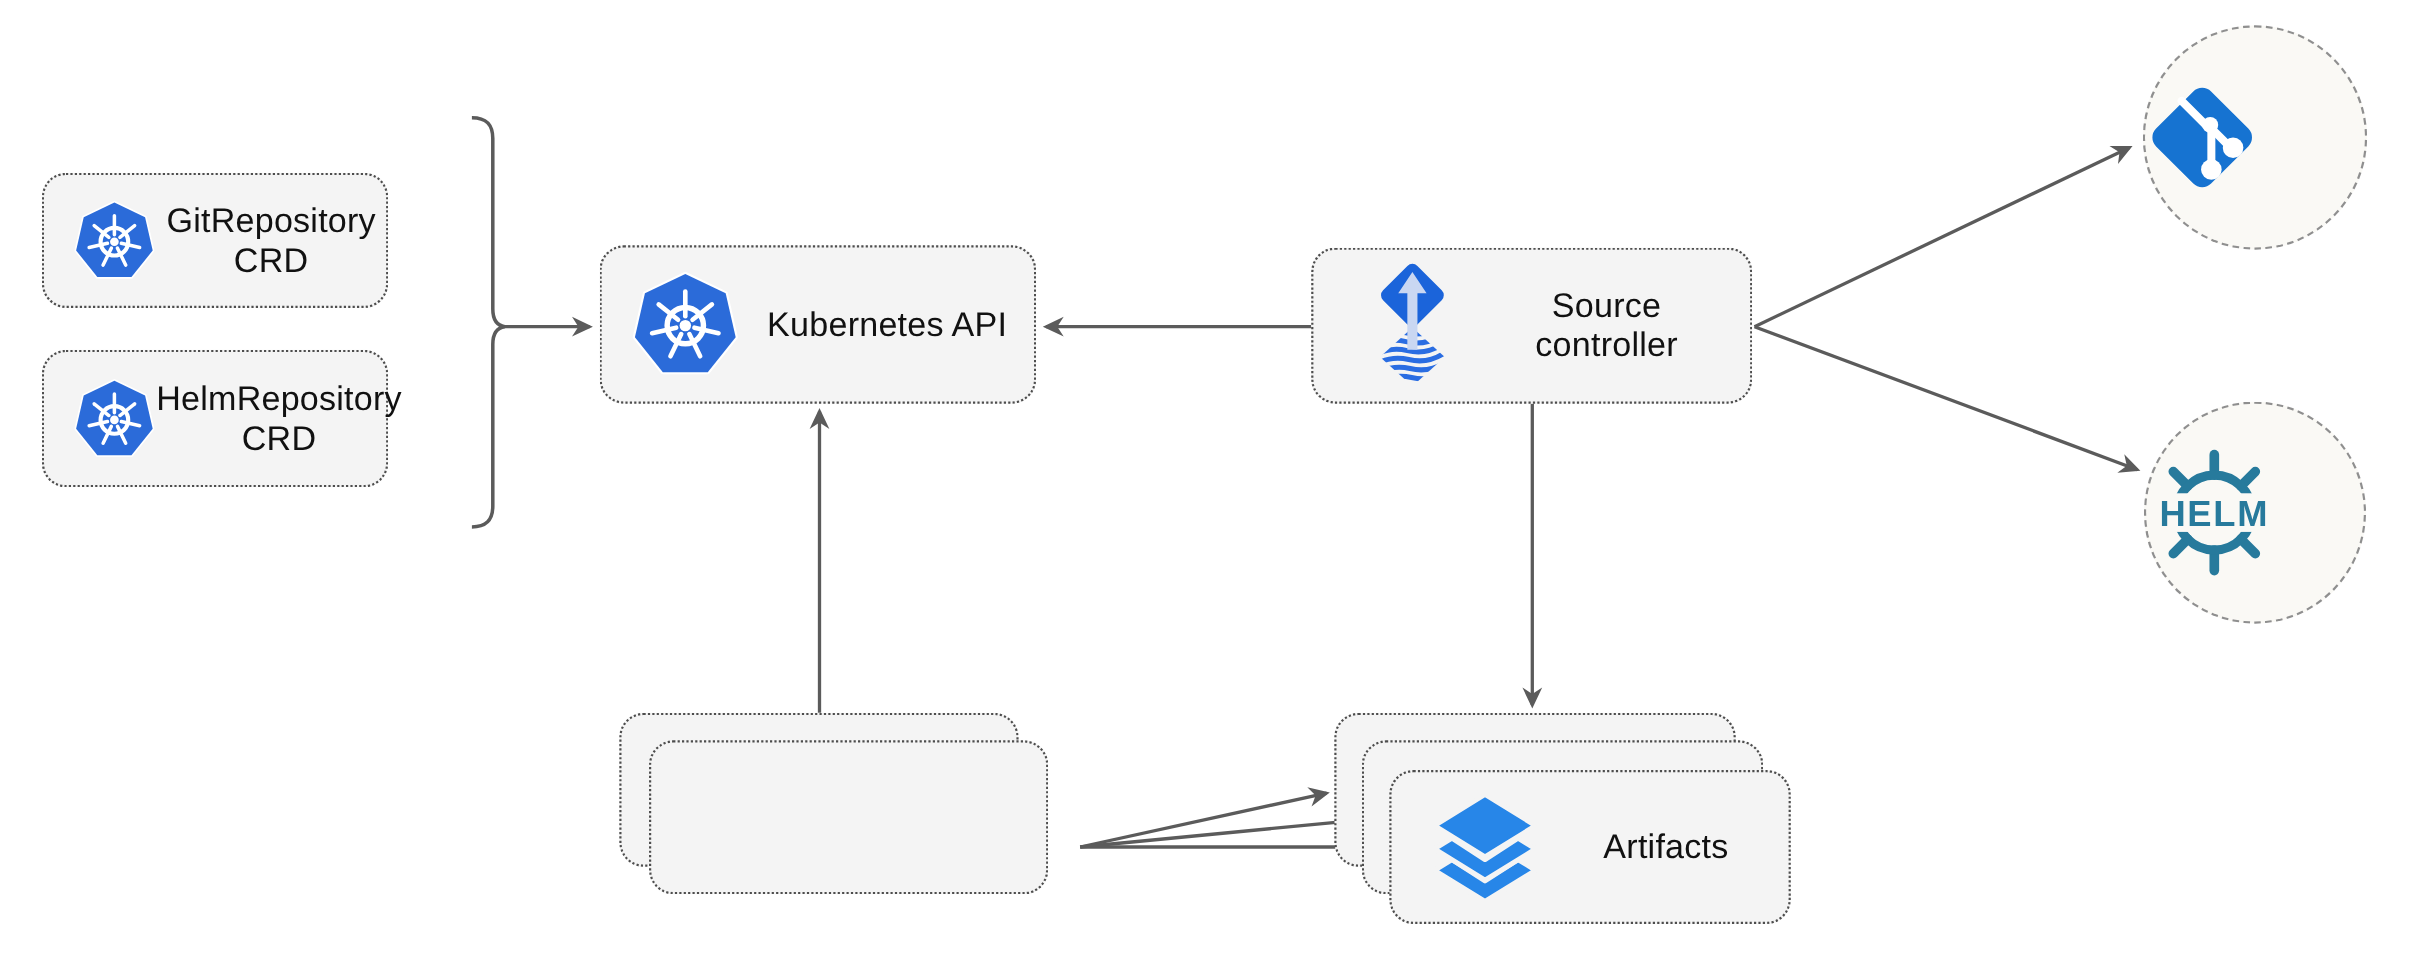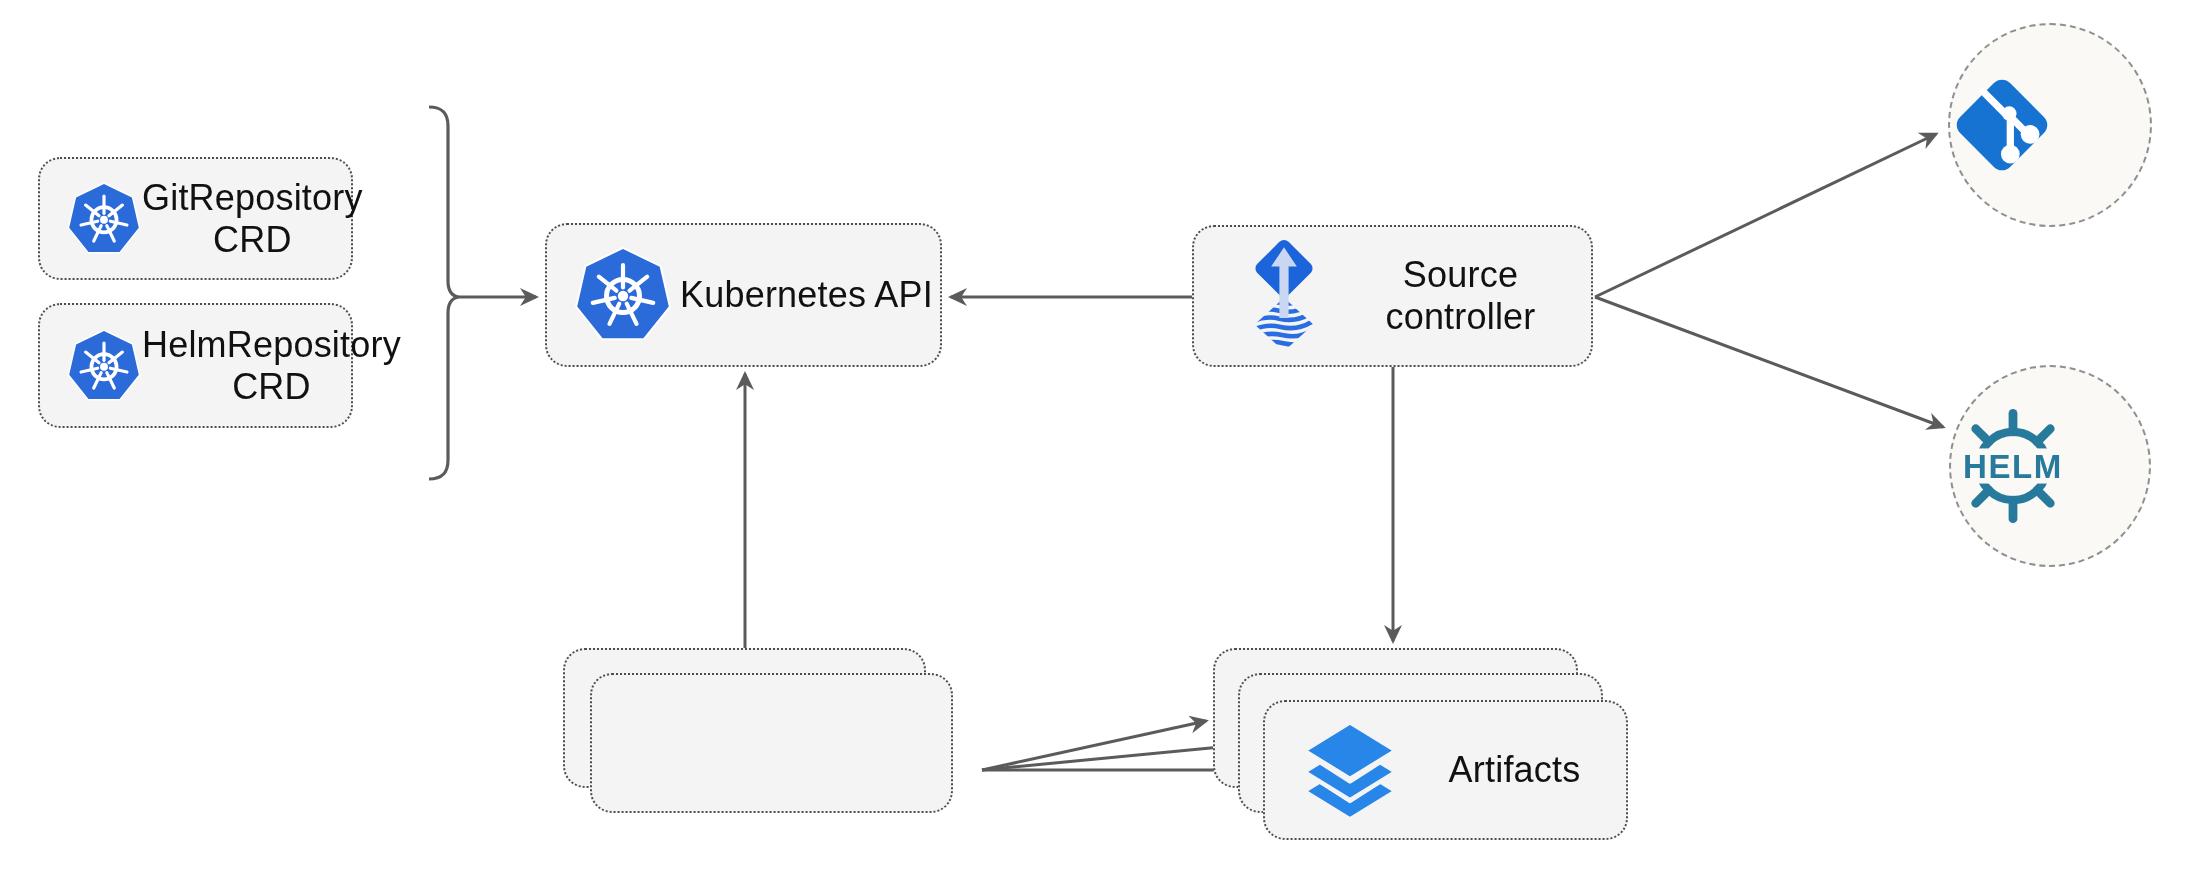--- a/index.html
+++ b/index.html
@@ -20,21 +20,21 @@
     border:2.5px dotted #4d4d4d;
     border-radius:22px;
     box-sizing:border-box;
     display:flex;
     align-items:center;
     z-index:2;
   }
   .node .label{
     flex:1;
     text-align:center;
-    font-size:36px;
+    font-size:31px;
     line-height:1.16;
     color:#111111;
     letter-spacing:0.2px;
   }
   .stack-back{z-index:2;}
   .stack-mid{z-index:3;}
   .stack-front{z-index:4;}
   .endpoint-circle{
     position:absolute;
     border:2.5px dashed #8f8f8f;
@@ -146,21 +146,21 @@
       <svg width="76" height="76">
           <use href="#sym-k8s"></use>
         </svg>
     </span>
     <div class="label">
       <div>GitRepository</div>
       <div>CRD</div>
     </div>
   </div>
 
-  <div class="node" style="left:38px;top:303px;width:315px;height:125px;padding-left:26px;">
+  <div class="node" style="left:38px;top:318px;width:315px;height:125px;padding-left:26px;">
     <span class="iconbox">
       <svg width="76" height="76">
           <use href="#sym-k8s"></use>
         </svg>
     </span>
     <div class="label">
       <div>HelmRepository</div>
       <div>CRD</div>
     </div>
   </div>

